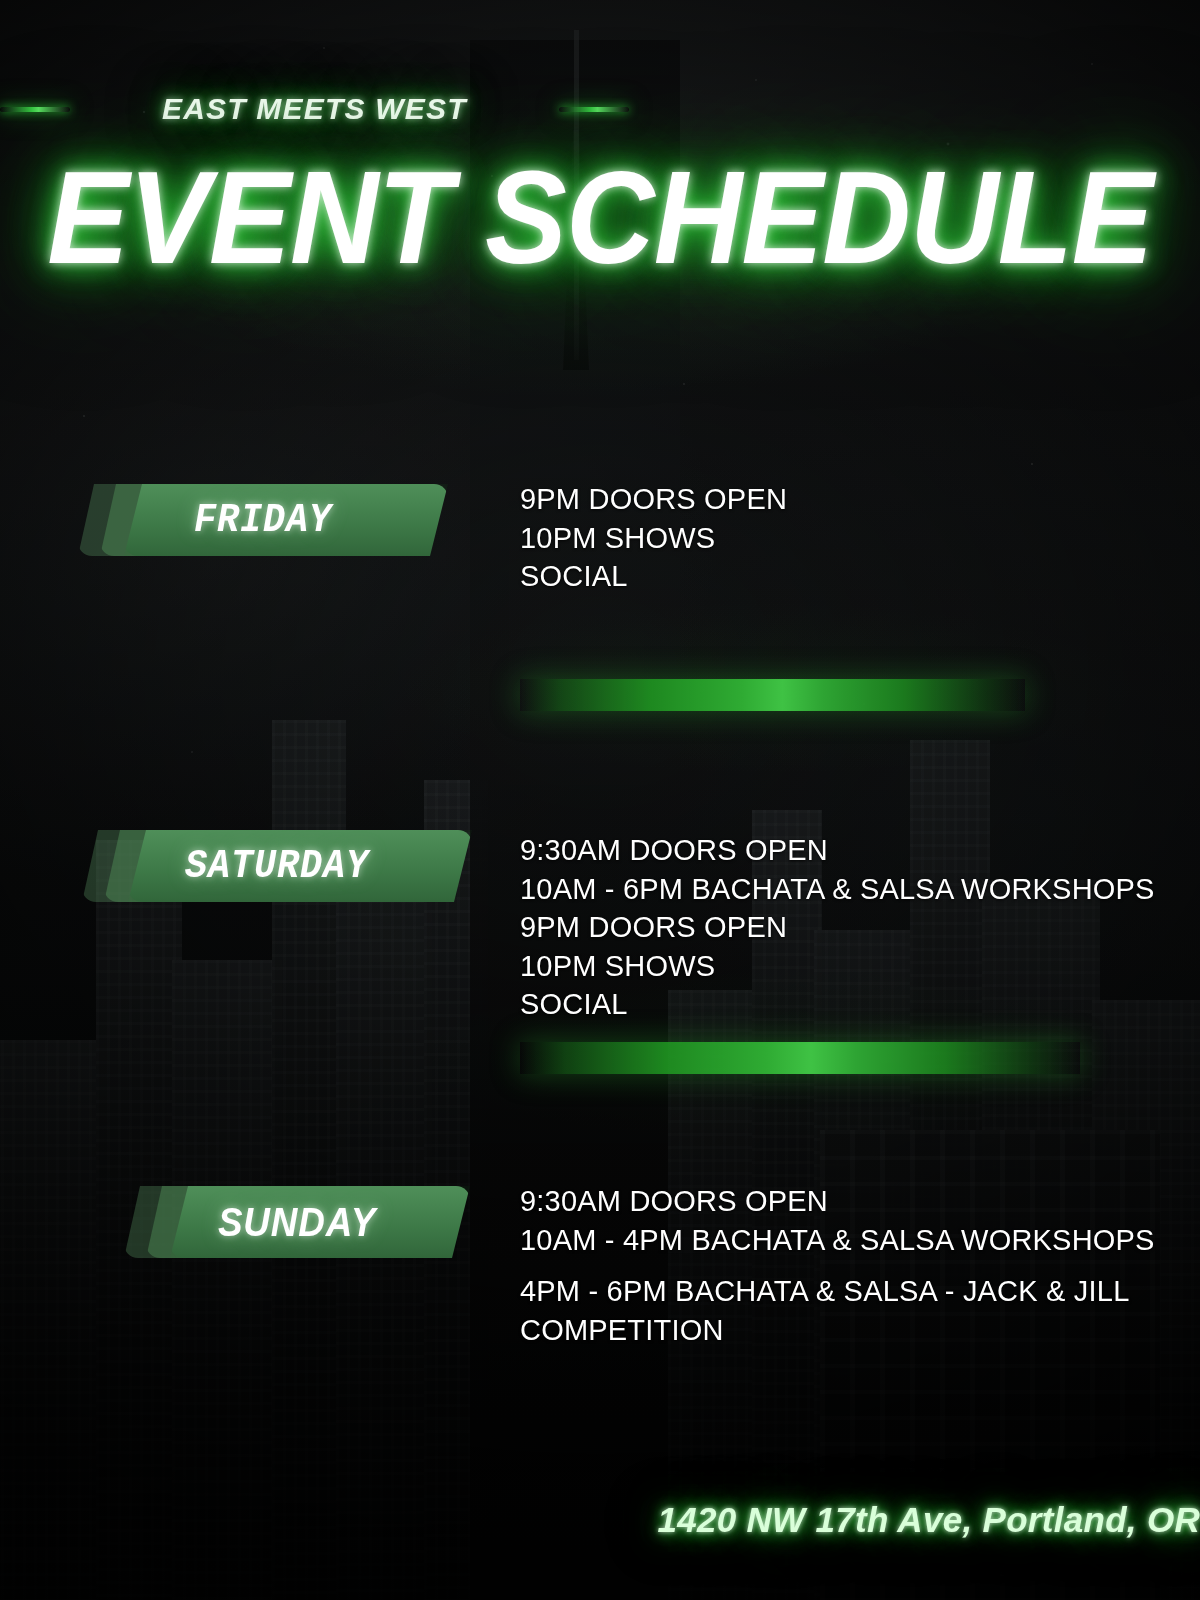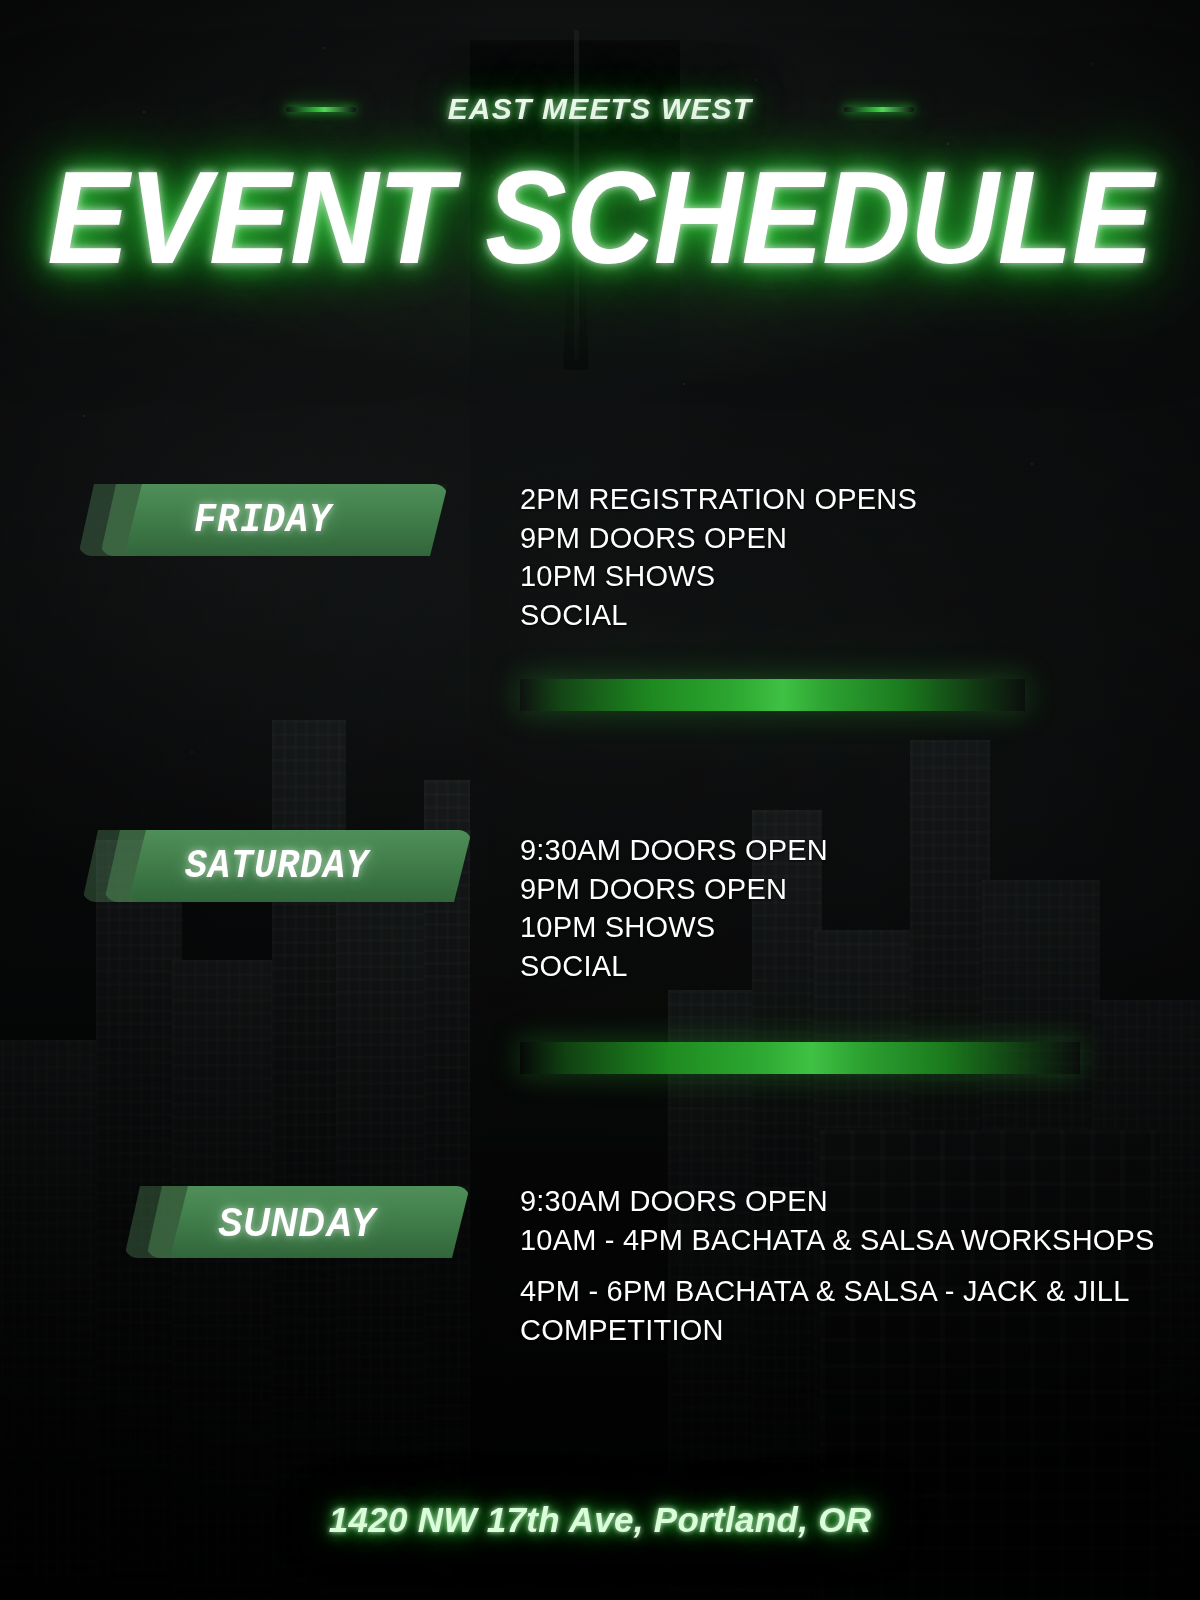--- a/index.html
+++ b/index.html
@@ -114,21 +114,21 @@
       radial-gradient(ellipse 520px 120px at 64% 43%, rgba(40,170,50,.07), transparent 72%),
       radial-gradient(ellipse 520px 120px at 66% 66%, rgba(40,170,50,.07), transparent 72%);
   }
 
   
   .content { position:absolute; inset:0; }
 
   
   .kicker-row {
     position:absolute; top:92px; left:0; width:1200px;
-    display:flex; align-items:center; justify-content:center; gap:0;
+    display:flex; align-items:center; justify-content:flex-start; gap:0;
   }
   .kicker {
     font-size:30px; font-weight:700; font-style:italic;
     letter-spacing:1.2px; color:#f2fff2;
     text-shadow:
       0 0 6px rgba(255,255,255,.55),
       0 0 16px rgba(46,200,56,.95),
       0 0 34px rgba(30,170,40,.75),
       0 0 58px rgba(22,140,32,.5);
     white-space:nowrap;
@@ -220,21 +220,21 @@
       rgba(30,140,32,.85) 76%,
       rgba(20,90,22,.45) 92%,
       rgba(14,55,16,0) 100%);
     filter:blur(.4px);
     box-shadow:0 0 30px rgba(45,175,50,.35);
   }
 
   
   .footer {
     position:absolute; left:0; width:1200px; top:1500px;
-    text-align:center;
+    text-align:right;
   }
   .address {
     display:inline-block;
     font-size:35px; font-weight:700; font-style:italic;
     letter-spacing:.3px;
     color:#d9ffd9;
     text-shadow:
       0 0 5px rgba(255,255,255,.7),
       0 0 14px rgba(56,215,66,1),
       0 0 30px rgba(36,180,44,.85),
@@ -285,39 +285,39 @@
 
     <div class="day-row">
       <div class="badge-wrap" style="left:78px; width:370px; top:484px;font-family:Liberation Mono, monospace;">
         <div class="badge-layer badge-back2"></div>
         <div class="badge-layer badge-back1"></div>
         <div class="badge-layer badge-main"></div>
         <div class="badge-text">FRIDAY</div>
       </div>
 
       <div class="sched" style="top:480px;">
-        <span class="ln">2PM REGISTRATION OPENS</span>
         <span class="ln">9PM DOORS OPEN</span>
         <span class="ln">10PM SHOWS</span>
         <span class="ln">SOCIAL</span>
       </div>
 
       <div class="sep" style="left:520px; width:505px; top:679px;"></div>
     </div>
 
     <div class="day-row">
       <div class="badge-wrap" style="left:82px; width:390px; top:830px;font-family:Liberation Mono, monospace;">
         <div class="badge-layer badge-back2"></div>
         <div class="badge-layer badge-back1"></div>
         <div class="badge-layer badge-main"></div>
         <div class="badge-text">SATURDAY</div>
       </div>
 
       <div class="sched" style="top:831px;">
         <span class="ln">9:30AM DOORS OPEN</span>
+        <span class="ln">10AM - 6PM BACHATA &amp; SALSA WORKSHOPS</span>
         <span class="ln">9PM DOORS OPEN</span>
         <span class="ln">10PM SHOWS</span>
         <span class="ln">SOCIAL</span>
       </div>
 
       <div class="sep" style="left:520px; width:560px; top:1042px;"></div>
     </div>
 
     <div class="day-row">
       <div class="badge-wrap" style="left:124px; width:346px; top:1186px;">

